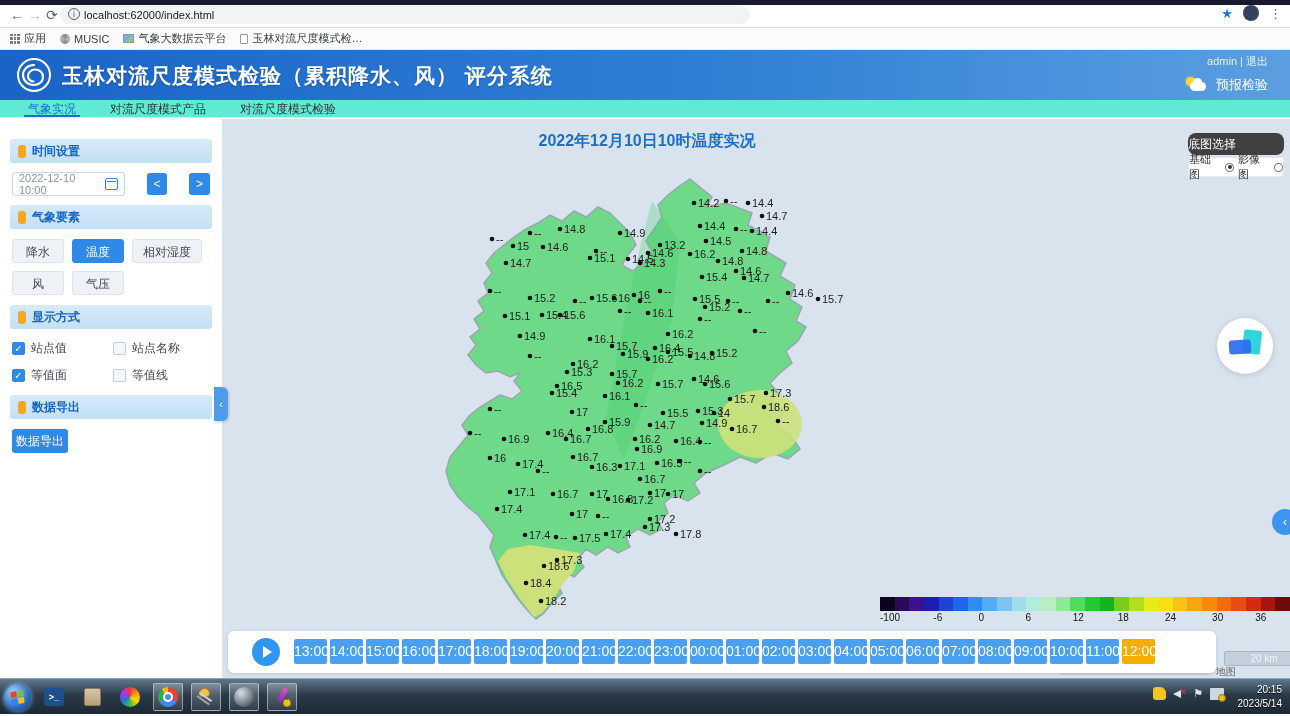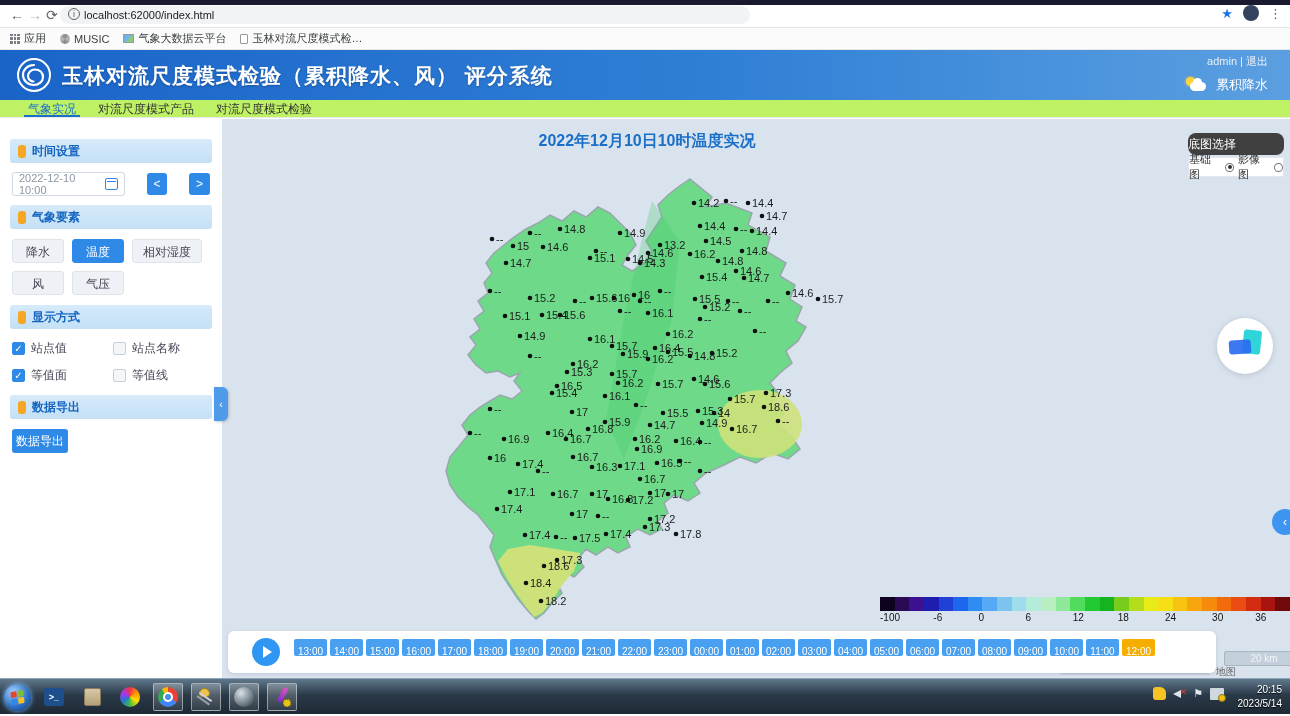--- a/index.html
+++ b/index.html
@@ -31,21 +31,21 @@
   .logo { position:absolute; left:16px; top:7px; width:36px; height:36px; }
   .app-title { position:absolute; left:62px; top:12px; color:#fff; font-size:21px; font-weight:bold; letter-spacing:1px; text-shadow:0 1px 2px rgba(0,0,0,.25); }
   .hdr-user { position:absolute; right:22px; top:4px; color:#e8f1fb; font-size:11px; }
   .hdr-mode { position:absolute; right:22px; top:26px; color:#fff; font-size:13px; display:flex; align-items:center; gap:6px; }
   .wicon { position:relative; width:24px; height:16px; }
   .wicon .sun { position:absolute; left:0; top:0; width:9px; height:9px; border-radius:50%; background:#ffd23e; box-shadow:0 0 3px #ffd23e; }
   .wicon .cloud { position:absolute; left:4px; top:5px; width:16px; height:9px; background:#fff; border-radius:8px; }
   .wicon .cloud:before { content:""; position:absolute; left:3px; top:-4px; width:9px; height:9px; background:#fff; border-radius:50%; }
 
   
-  .page-tabs { position:absolute; left:0; top:100px; width:1290px; height:18px; background:#bef264; border-bottom:1px solid #e8e8e8; display:flex; gap:14px; padding-left:24px; font-size:12px; }
+  .page-tabs { position:absolute; left:0; top:100px; width:1290px; height:18px; background:#5eead4; border-bottom:1px solid #e8e8e8; display:flex; gap:26px; padding-left:24px; font-size:12px; }
   .ptab { color:#333; padding:1px 4px 3px; cursor:pointer; }
   .ptab.active { color:#1a6fc9; border-bottom:2px solid #1a6fc9; }
 
   
   .content { position:absolute; left:0; top:119px; width:1290px; height:559px; background:#d9e3ee; }
   .sidebar { position:absolute; left:0; top:0; width:222px; height:559px; background:#fff; padding:8px 10px; }
   .panel-h { height:24px; background:linear-gradient(#d6eafa,#c3e0f6); border-radius:3px; display:flex; align-items:center; gap:6px; padding-left:8px; margin-top:8px; }
   .panel-h:first-child { margin-top:12px; }
   .panel-h .tag { width:8px; height:13px; background:#f5a623; border-radius:3px; }
   .panel-h .t { color:#1565c0; font-size:12px; font-weight:bold; }
@@ -85,21 +85,21 @@
   .cb-labels span { position:absolute; top:1px; }
 
   .scalebox { position:absolute; left:1002px; top:532px; width:80px; height:15px; background:rgba(190,203,214,.85); border:1px solid #a8b6c2; border-radius:2px; color:#f2f6f9; font-size:10px; text-align:center; line-height:13px; }
   .attrib { position:absolute; left:838px; top:546px; font-size:10px; color:#666; }
   .attrib .smudge { display:inline-block; width:150px; height:7px; background:#b9c2cb; opacity:.5; border-radius:2px; margin-right:3px; }
 
   .timeline { position:absolute; left:6px; top:512px; width:988px; height:42px; background:#fff; border-radius:6px; box-shadow:0 1px 4px rgba(0,0,0,.12); }
   .play { position:absolute; left:24px; top:7px; width:28px; height:28px; border-radius:50%; background:#2f96f3; cursor:pointer; }
   .play:before { content:""; position:absolute; left:11px; top:8px; border-left:9px solid #fff; border-top:6px solid transparent; border-bottom:6px solid transparent; }
   .times { position:absolute; left:66px; top:8px; display:flex; gap:3px; }
-  .time-btn { width:33px; height:17px; background:#4aa0f0; color:#fff; font-size:10px; text-align:center; line-height:25px; border-radius:2px; cursor:pointer; }
+  .time-btn { width:33px; height:25px; background:#4aa0f0; color:#fff; font-size:14px; text-align:center; line-height:25px; border-radius:2px; cursor:pointer; }
   .time-btn.sel { background:#f5ad00; }
 
   
   .taskbar { position:absolute; left:0; top:678px; width:1290px; height:36px; background:linear-gradient(#5c7astonish,#223) }
   .taskbar { background:linear-gradient(#60788c,#2b3a48 45%,#1d2935); border-top:1px solid #8da4b5; }
   .tb-icons { position:absolute; left:4px; top:2px; display:flex; align-items:center; gap:8px; height:32px; }
   .orb { width:27px; height:27px; border-radius:50%; background:radial-gradient(circle at 35% 30%,#9fd0ff,#2a6bbf 60%,#123d77); position:relative; box-shadow:0 0 5px #7db8f0; }
   .flag { position:absolute; left:7px; top:7px; width:13px; height:13px; display:grid; grid-template-columns:1fr 1fr; gap:1px; transform:rotate(-6deg) skewY(-4deg); }
   .flag i { border-radius:1px; }
   .tb-app { width:30px; height:28px; display:flex; align-items:center; justify-content:center; border-radius:2px; }
@@ -183,21 +183,21 @@
     <div class="hdr-user">
       <span>admin</span>
       <span>|</span>
       <span>退出</span>
     </div>
     <div class="hdr-mode">
       <span class="wicon">
           <span class="sun"></span>
           <span class="cloud"></span>
         </span>
-      <span>累积降水</span>
+      <span>预报检验</span>
     </div>
   </div>
 
   <div class="page-tabs">
     <span class="ptab active">气象实况</span>
     <span class="ptab">对流尺度模式产品</span>
     <span class="ptab">对流尺度模式检验</span>
   </div>
 
   <div class="content">

